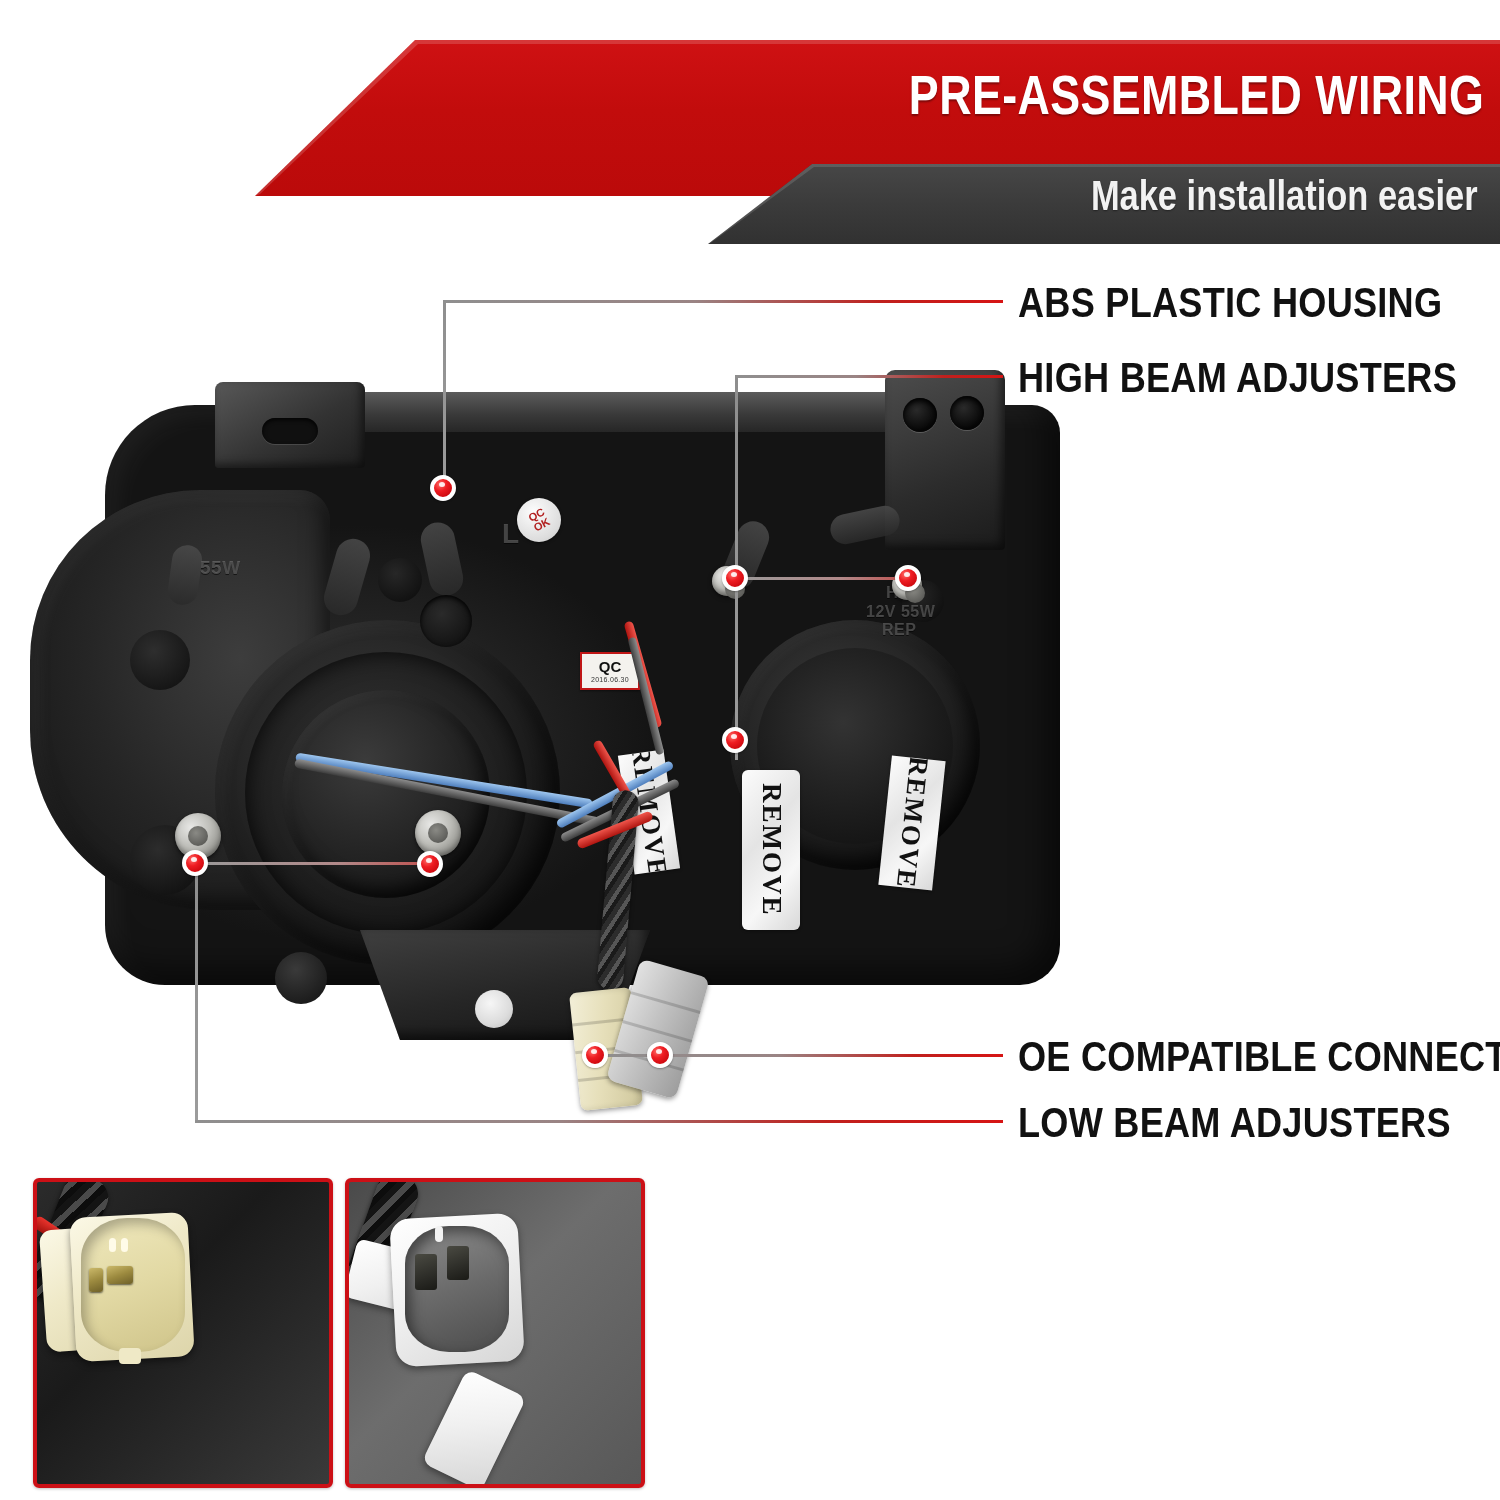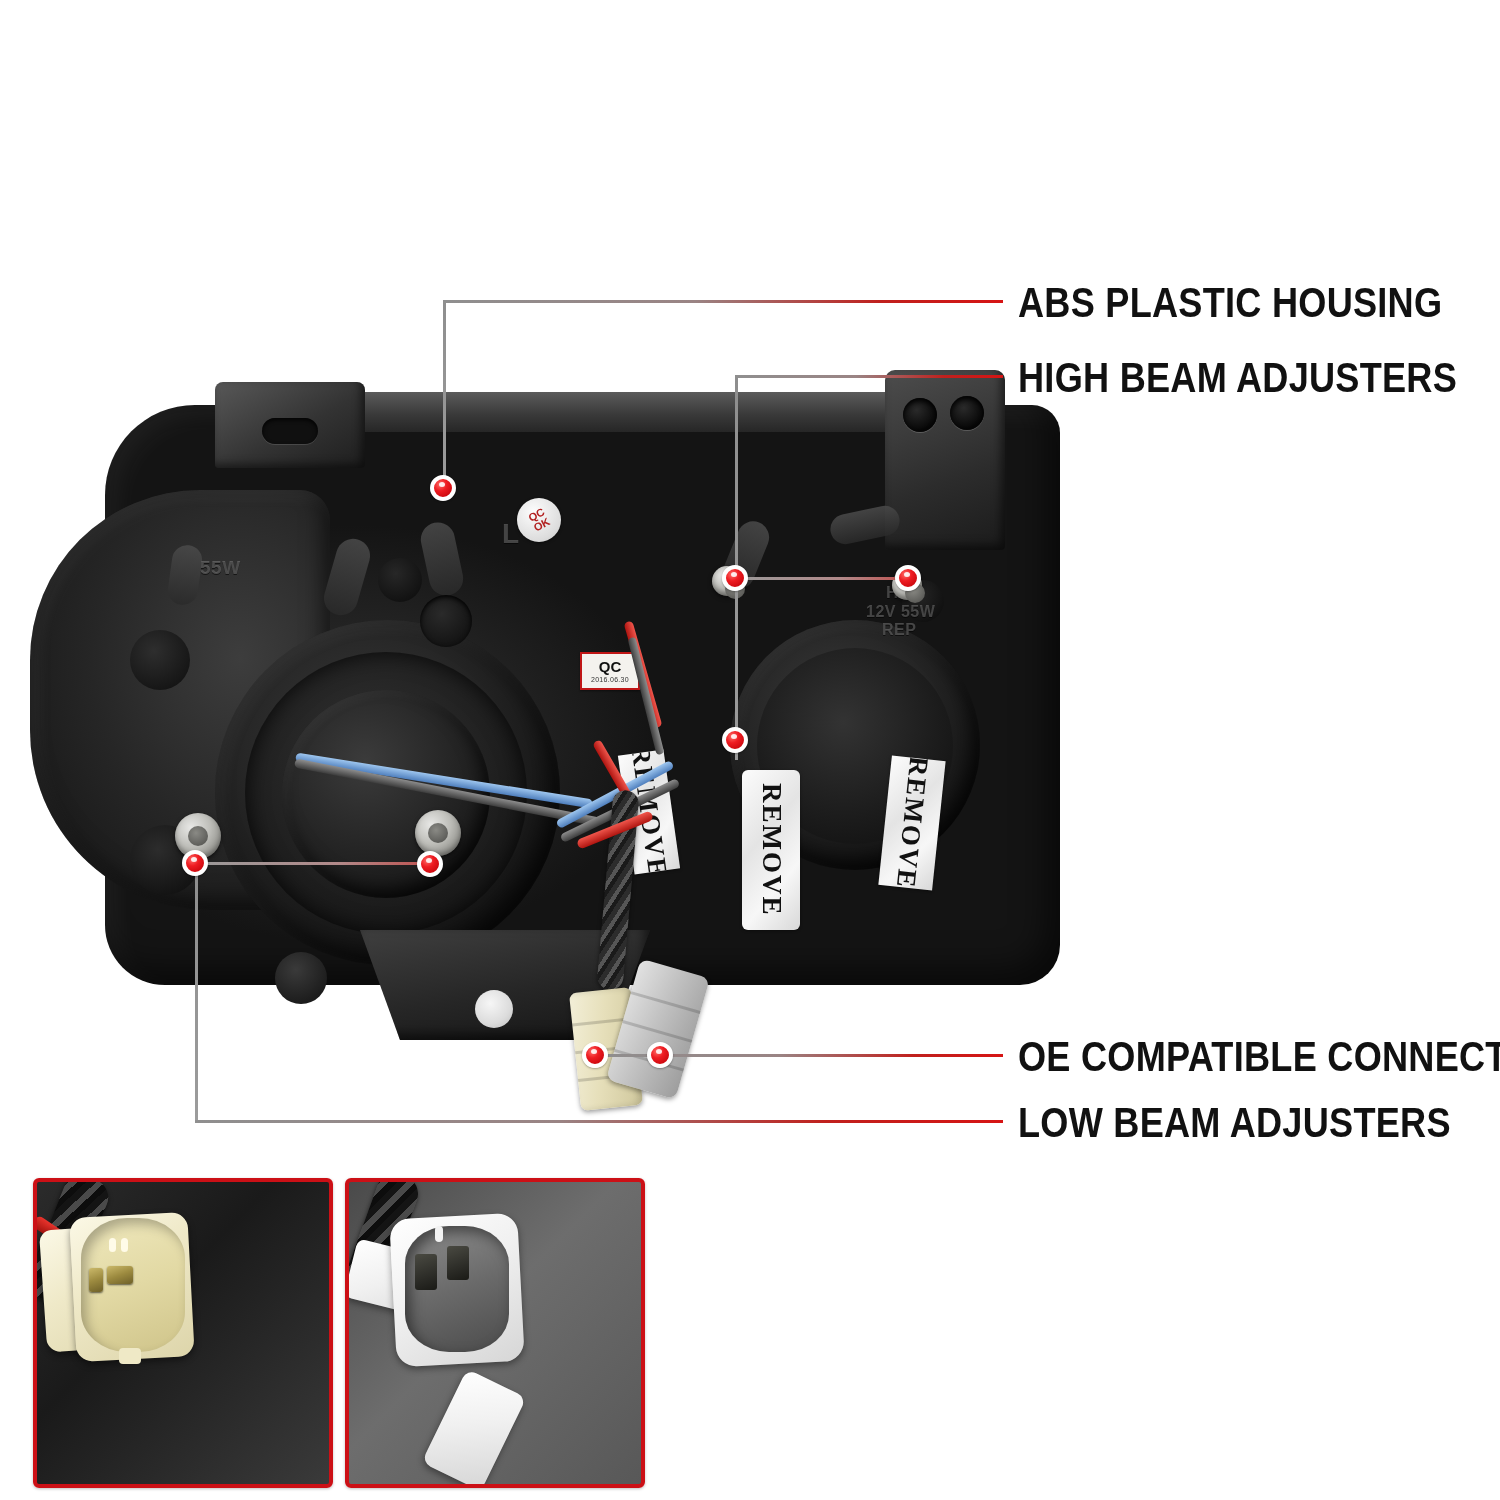--- a/index.html
+++ b/index.html
@@ -286,20 +286,26 @@
     background:linear-gradient(160deg,#4a4a42 0%,#2d2d28 60%,#1a1a16 100%);
     border-radius:3px;
   }
   .t-tab{position:absolute;border-radius:4px;}
 </style>
 </head>
 <body>
 
 <div id="stage">
 
+  <div class="banner-wrap">
+    <div class="band band-red"></div>
+    <div class="band band-dark"></div>
+    <div class="banner-title">PRE-ASSEMBLED WIRING</div>
+    <div class="banner-sub">Make installation easier</div>
+  </div>
 
   <div class="photo">
 
     <div class="hl-body"></div>
     <div class="hl-left-round"></div>
     <div class="hl-topbar"></div>
 
     <div class="tab-left"></div>
     <div class="tab-left-slot"></div>
 

